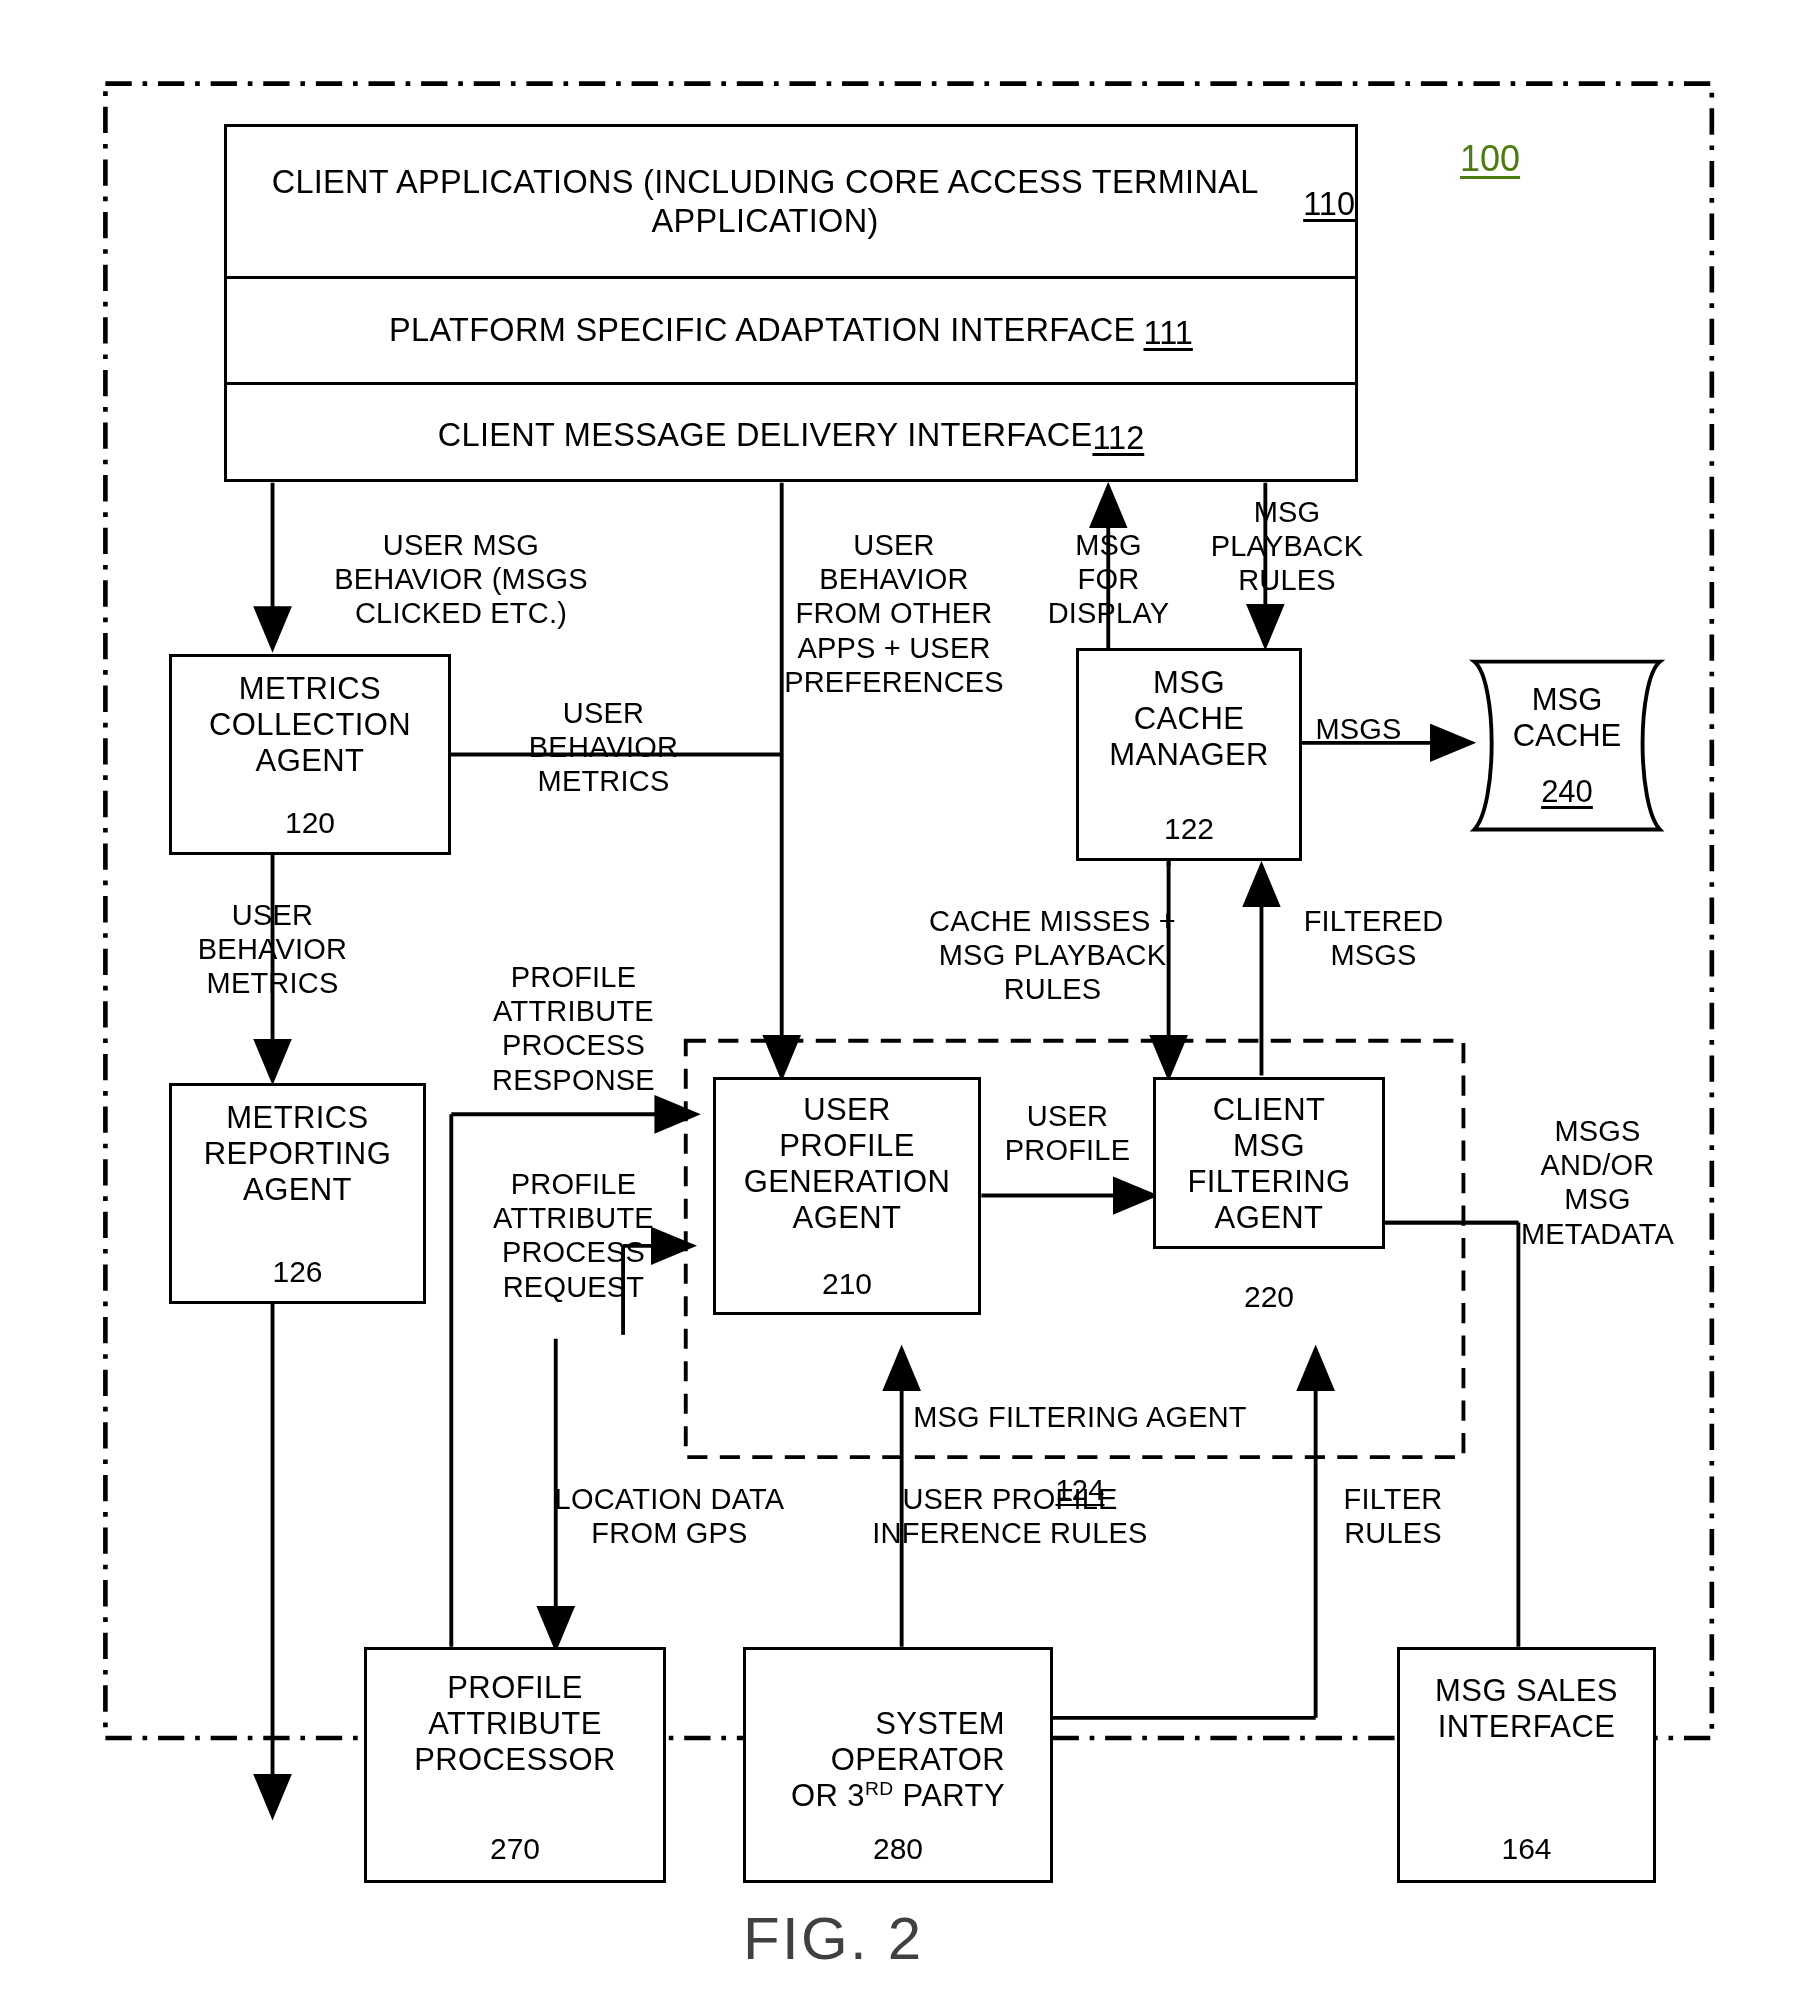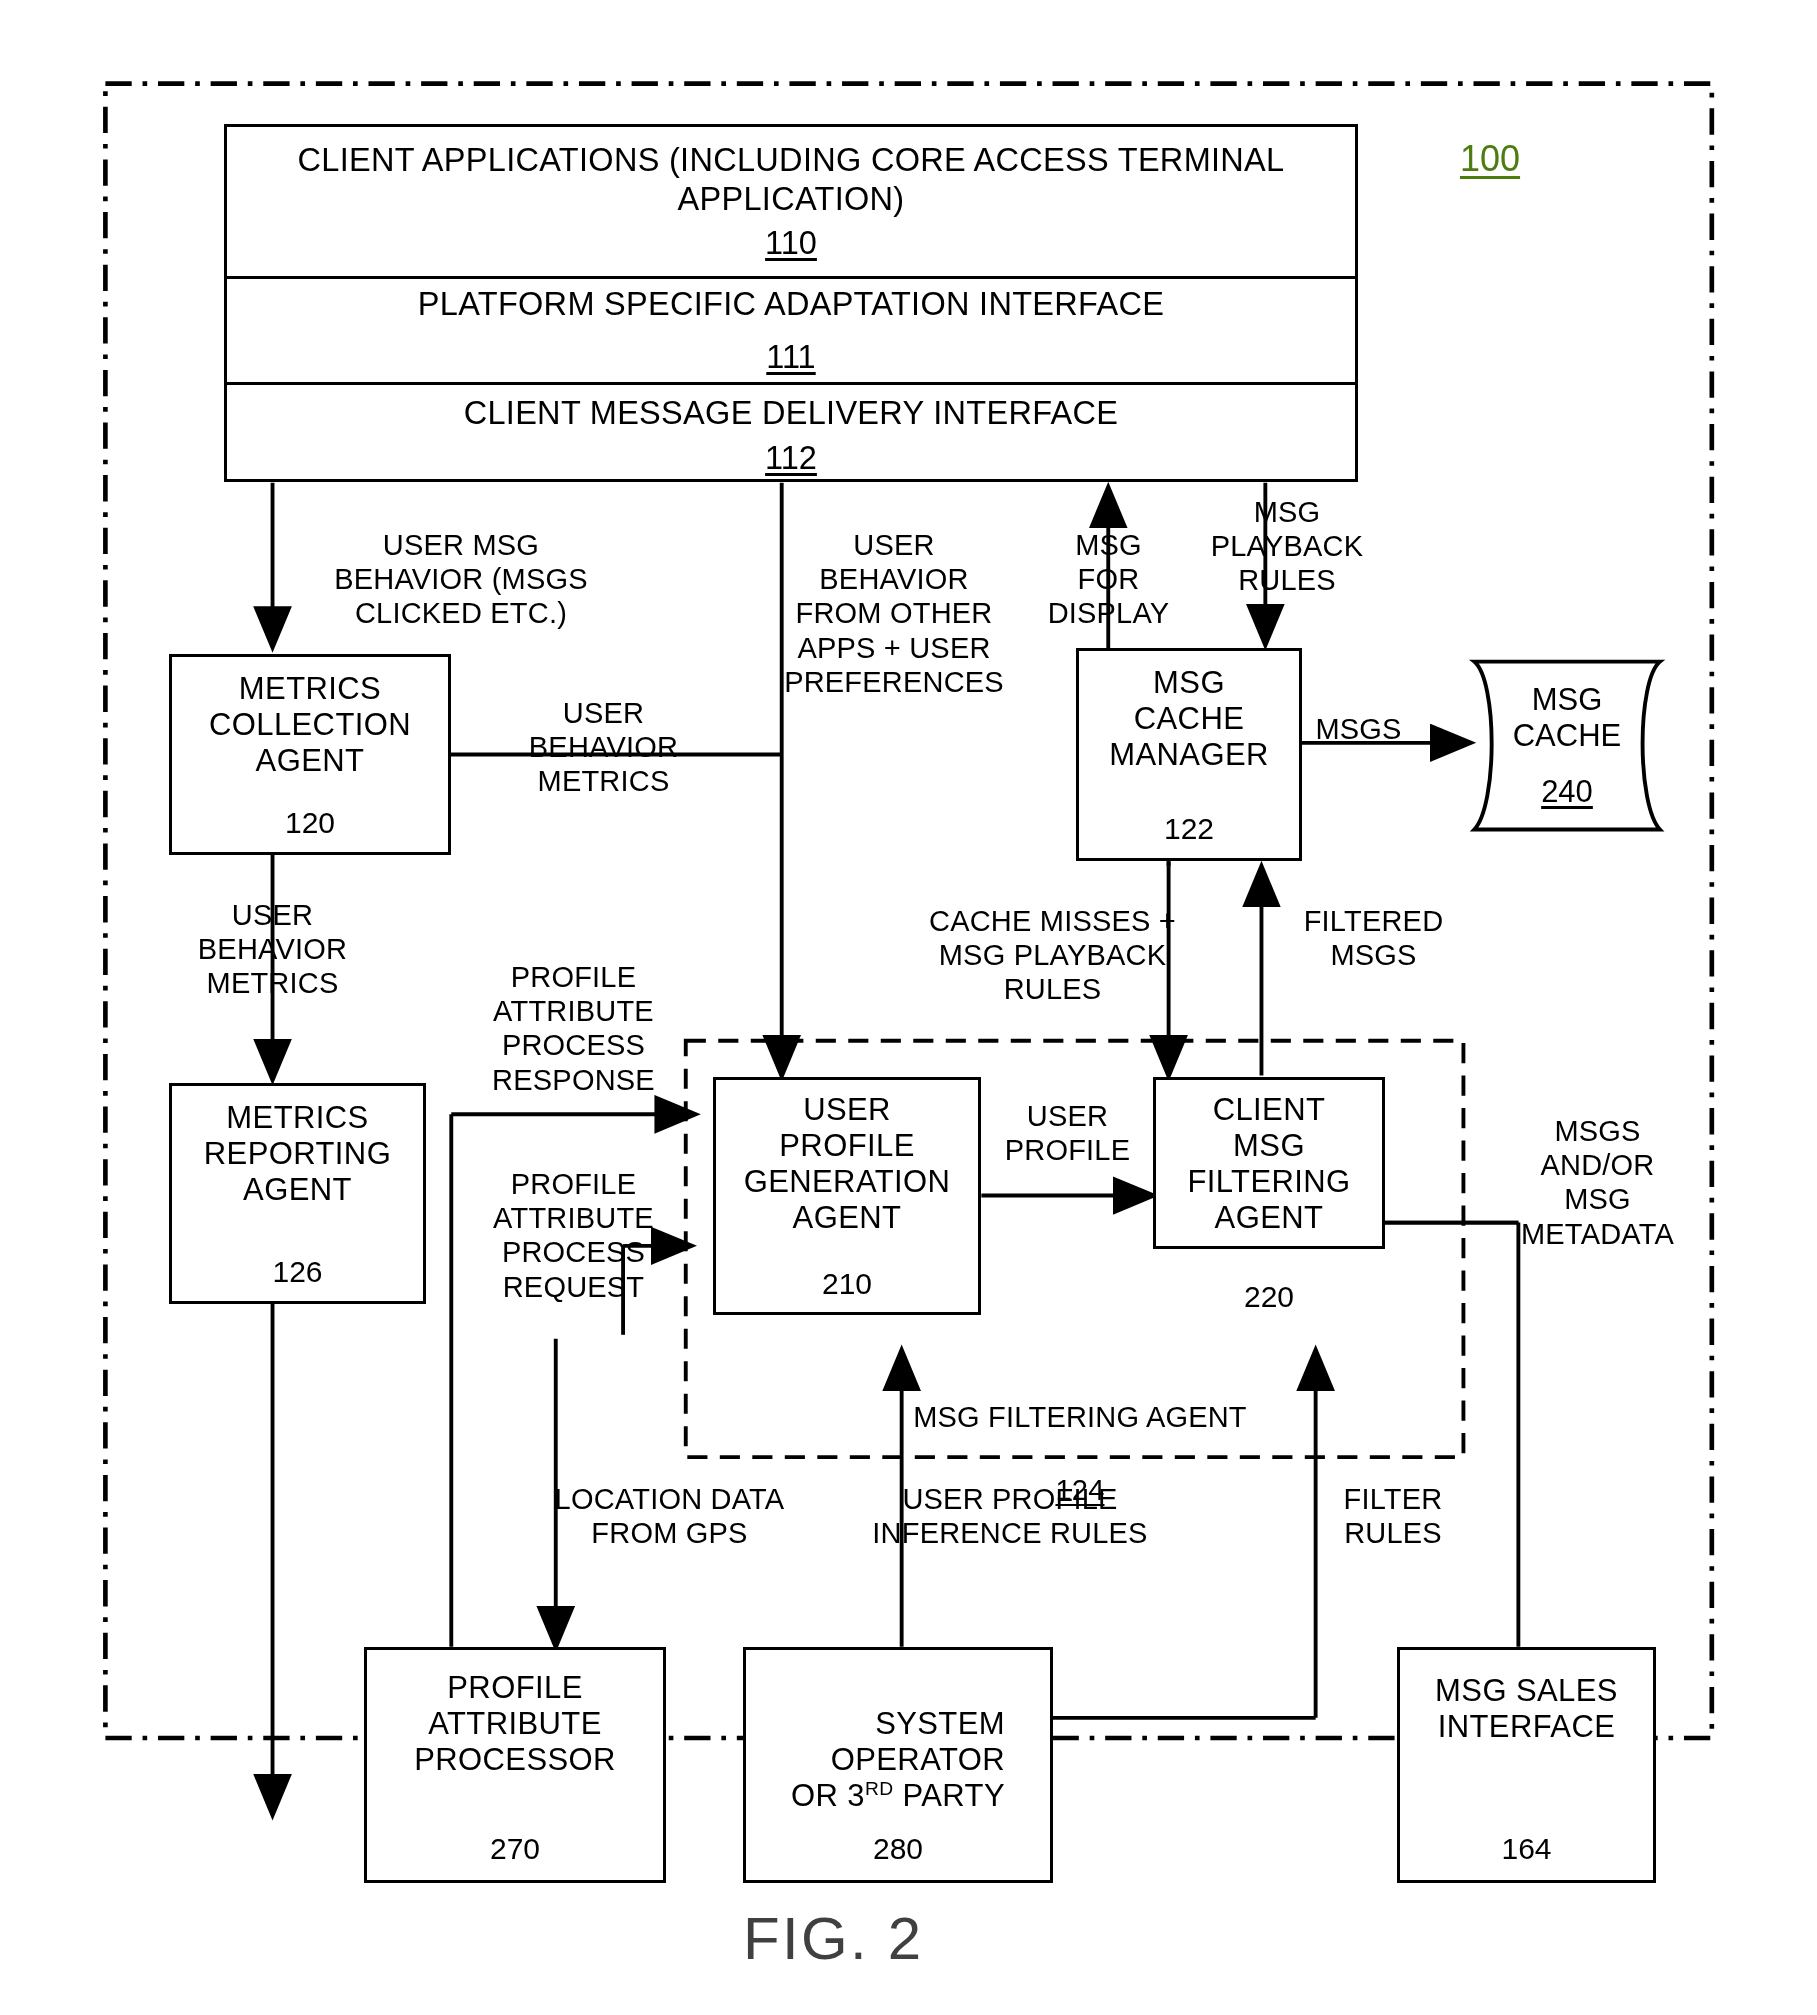--- a/index.html
+++ b/index.html
@@ -9,21 +9,21 @@
   .box{position:absolute;border:3.1px solid #000;background:#fff;box-sizing:border-box;
        display:flex;flex-direction:column;align-items:center;justify-content:flex-start;
        text-align:center;color:#000;}
   .box .ttl{font-size:31px;line-height:1.16;letter-spacing:0.4px;font-weight:400;}
   .box .num{font-size:30px;text-underline-offset:3.9px;margin-top:auto;}
   .lbl{position:absolute;font-size:29px;line-height:1.18;color:#000;text-align:center;letter-spacing:0.2px;
        white-space:pre-line;}
   .refnum{position:absolute;font-size:36px;text-decoration:underline;text-underline-offset:4.6px;color:#4d7c0f;}
   .figlabel{position:absolute;font-size:60px;letter-spacing:2.3px;color:#404040;}
   .stacked{position:absolute;border:3.1px solid #000;background:#fff;box-sizing:border-box;}
-  .stacked .seg{border-bottom:3.9px solid #000;display:flex;flex-direction:column;align-items:center;
+  .stacked .seg{border-bottom:3.9px solid #000;display:flex;flex-direction:row;align-items:center;
        justify-content:center;text-align:center;}
   .stacked .seg:last-child{border-bottom:none;}
   .seg .ttl{font-size:32.5px;line-height:1.2;letter-spacing:0.3px;}
   .seg .num{font-size:32.5px;text-decoration:underline;text-underline-offset:3.9px;margin-top:6.2px;}
   .cyl{position:absolute;}
   .cyl .cyltext{position:absolute;inset:0;display:flex;flex-direction:column;align-items:center;
        justify-content:center;text-align:center;font-size:31px;line-height:1.16;}
   .cyl .cylnum{font-size:31px;text-decoration:underline;text-underline-offset:3.9px;margin-top:20px;}
   .sup{font-size:0.62em;vertical-align:super;}
 </style>

